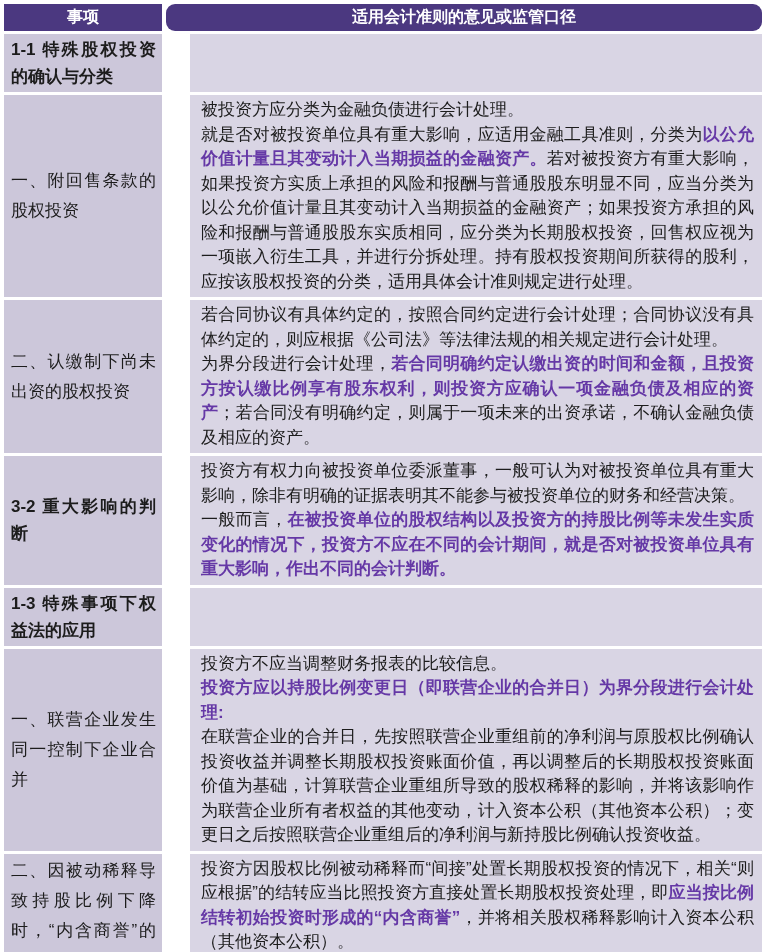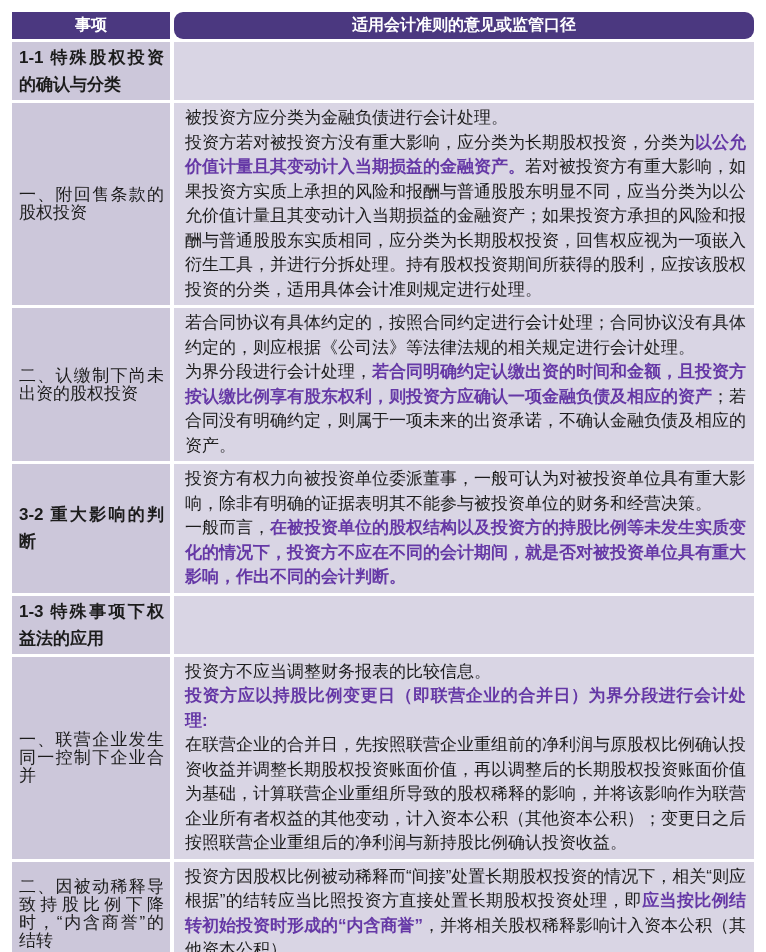--- a/index.html
+++ b/index.html
@@ -5,27 +5,27 @@
   :root{
     --header-bg:#4B3880;
     --item-bg:#CCC7DA;
     --content-bg:#D9D5E4;
     --accent:#6538A6;
     --text:#1C1C1C;
   }
   *{margin:0;padding:0;box-sizing:border-box;}
   html,body{width:766px;height:952px;background:#ffffff;overflow:hidden;
     font-family:"Liberation Sans","DejaVu Sans",sans-serif;color:var(--text);}
-  .tbl{width:766px;height:952px;padding:12px;display:flex;flex-direction:column;background:#ffffff;}
+  .tbl{width:766px;height:952px;padding:4px;display:flex;flex-direction:column;background:#ffffff;}
   .row{display:flex;gap:4px;margin-bottom:3px;flex:0 0 auto;}
   .cell{min-height:100%;justify-content:flex-end;}
   .cell-l{flex:0 0 158px;background:var(--item-bg);display:flex;align-items:center;
     padding:2px 6px 2px 7px;}
-  .item-text{font-size:17px;line-height:18px;text-align:justify;width:100%;}
-  .cell-r{flex:1 1 auto;background:var(--content-bg);padding:3px 8px 3px 11px;}
+  .item-text{font-size:17px;line-height:30px;text-align:justify;width:100%;}
+  .cell-r{flex:1 1 auto;background:var(--content-bg);padding:3px 8px 3px 11px;margin-left:24px;}
   .cell-r p{font-size:17px;line-height:24.5px;text-align:justify;margin:0;}
   .row.header-row{flex:0 0 27px;margin-bottom:3px;}
   .hcell{background:var(--header-bg);color:#ffffff;font-weight:bold;font-size:16px;
     display:flex;align-items:center;justify-content:center;}
   .hcell-l{flex:0 0 158px;}
   .hcell-r{flex:1 1 auto;border-radius:9px;}
   .row.bold-label .item-text{font-weight:bold;line-height:27px;}
   .em{color:var(--accent);font-weight:bold;}
 </style>
 </head>
@@ -45,21 +45,21 @@
         <div class="cell cell-l">
           <div class="item-text">1-1 特殊股权投资的确认与分类</div>
         </div>
         <div class="cell cell-r"></div>
       </div><div class="row">
         <div class="cell cell-l">
           <div class="item-text">一、附回售条款的股权投资</div>
         </div>
         <div class="cell cell-r">
           <p><span>被投资方应分类为金融负债进行会计处理。</span></p>
-          <p><span>投资方若对被投资方没有重大影响，应分类为长期股权投资，分类为</span><span class="em">以公允价值计量且其变动计入当期损益的金融资产。</span><span>若对被投资方有重大影响，如果投资方实质上承担的风险和报酬与普通股股东明显不同，应当分类为以公允价值计量且其变动计入当期损益的金融资产；如果投资方承担的风险和报酬与普通股股东实质相同，应分类为长期股权投资，回售权应视为一项嵌入衍生工具，并进行分拆处理。持有股权投资期间所获得的股利，应按该股权投资的分类，适用具体会计准则规定进行处理。</span></p>
+          <p><span>就是否对被投资单位具有重大影响，应适用金融工具准则，分类为</span><span class="em">以公允价值计量且其变动计入当期损益的金融资产。</span><span>若对被投资方有重大影响，如果投资方实质上承担的风险和报酬与普通股股东明显不同，应当分类为以公允价值计量且其变动计入当期损益的金融资产；如果投资方承担的风险和报酬与普通股股东实质相同，应分类为长期股权投资，回售权应视为一项嵌入衍生工具，并进行分拆处理。持有股权投资期间所获得的股利，应按该股权投资的分类，适用具体会计准则规定进行处理。</span></p>
         </div>
       </div><div class="row">
         <div class="cell cell-l">
           <div class="item-text">二、认缴制下尚未出资的股权投资</div>
         </div>
         <div class="cell cell-r">
           <p><span>若合同协议有具体约定的，按照合同约定进行会计处理；合同协议没有具体约定的，则应根据《公司法》等法律法规的相关规定进行会计处理。</span></p>
           <p><span>为界分段进行会计处理，</span><span class="em">若合同明确约定认缴出资的时间和金额，且投资方按认缴比例享有股东权利，则投资方应确认一项金融负债及相应的资产</span><span>；若合同没有明确约定，则属于一项未来的出资承诺，不确认金融负债及相应的资产。</span></p>
         </div>
       </div><div class="row bold-label">

